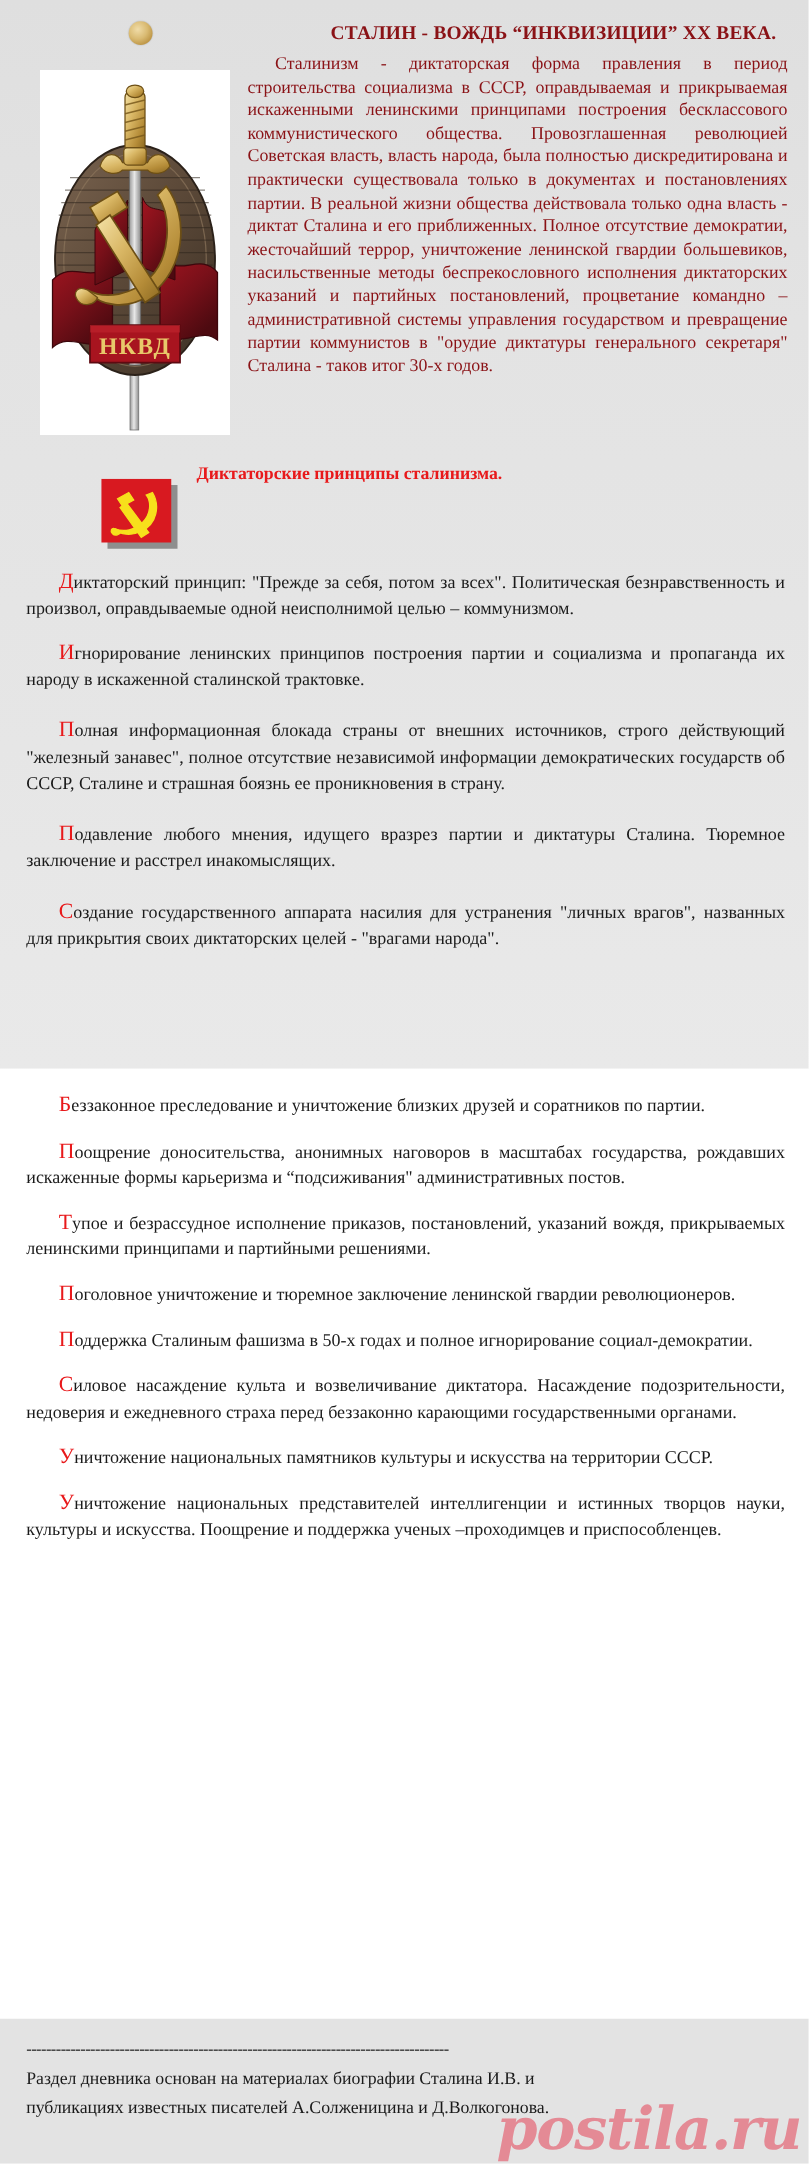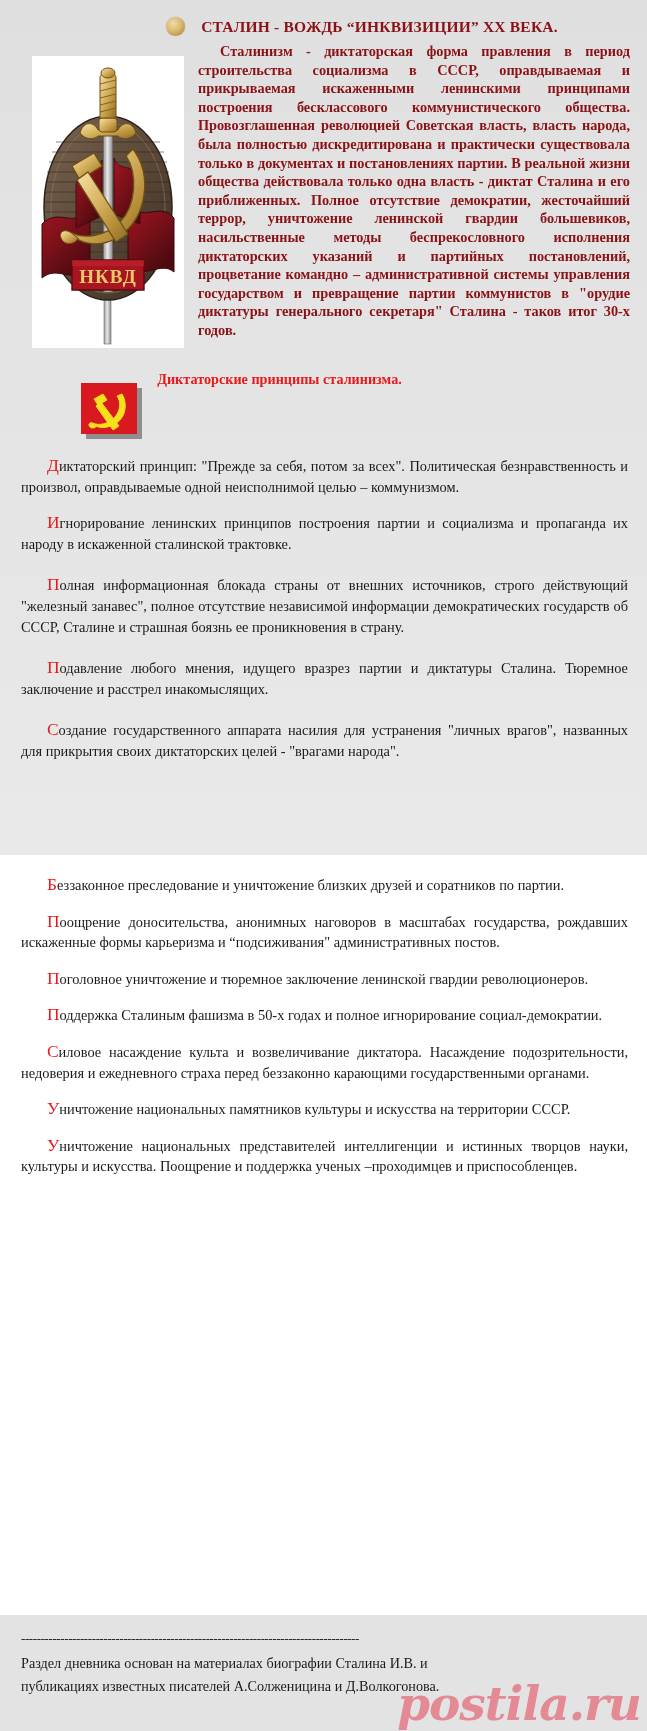--- a/index.html
+++ b/index.html
@@ -44,21 +44,21 @@
     background: #e3e3e3;
   }
 
   
   .header-row {
     position: absolute;
     left: 0; top: 17px;
     width: 621px;
     display: flex;
     align-items: center;
-    justify-content: center;
+    justify-content: space-between;
     padding-left: 103px;
     box-sizing: border-box;
   }
   .seal-icon {
     width: 19px;
     height: 19px;
     border-radius: 50%;
     background: radial-gradient(circle at 38% 34%, #f0dca8 0%, #d9ba72 45%, #b9903f 80%, #8e6a25 100%);
     box-shadow: 0 0 1px rgba(0,0,0,.35);
     flex: none;
@@ -82,21 +82,21 @@
   }
   .badge-svg { display:block; width:152px; height:292px; }
 
   
   .intro {
     position: absolute;
     left: 198px;
     top: 42px;
     width: 432px;
     color: #8a1216;
-    font-weight: bold;
+    font-weight: normal;
     font-size: 14.3px;
     line-height: 18.6px;
     text-align: justify;
     text-indent: 22px;
     hyphens: none;
   }
 
   
   .subhead {
     position: absolute;
@@ -319,20 +319,21 @@
     <p class="para"><span class="cap">Д</span><span>иктаторский принцип: "Прежде за себя, потом за всех". Политическая безнравственность и произвол, оправдываемые одной неисполнимой целью – коммунизмом.</span></p>
     <p class="para gap-lg"><span class="cap">И</span><span>гнорирование ленинских принципов построения партии и социализма и пропаганда их народу в искаженной сталинской трактовке.</span></p>
     <p class="para gap-lg"><span class="cap">П</span><span>олная информационная блокада страны от внешних источников, строго действующий "железный занавес", полное отсутствие независимой информации демократических государств об СССР, Сталине и страшная боязнь ее проникновения в страну.</span></p>
     <p class="para gap-lg"><span class="cap">П</span><span>одавление любого мнения, идущего вразрез партии и диктатуры Сталина. Тюремное заключение и расстрел инакомыслящих.</span></p>
     <p class="para"><span class="cap">С</span><span>оздание государственного аппарата насилия для устранения "личных врагов", названных для прикрытия своих диктаторских целей - "врагами народа".</span></p>
   </div>
 
   <div class="body-col sec2">
     <p class="para"><span class="cap">Б</span><span>еззаконное преследование и уничтожение близких друзей и соратников по партии.</span></p>
     <p class="para"><span class="cap">П</span><span>оощрение доносительства, анонимных наговоров в масштабах государства, рождавших искаженные формы карьеризма и “подсиживания" административных постов.</span></p>
+    <p class="para"><span class="cap">Т</span><span>упое и безрассудное исполнение приказов, постановлений, указаний вождя, прикрываемых ленинскими принципами и партийными решениями.</span></p>
     <p class="para"><span class="cap">П</span><span>оголовное уничтожение и тюремное заключение ленинской гвардии революционеров.</span></p>
     <p class="para"><span class="cap">П</span><span>оддержка Сталиным фашизма в 50-х годах и полное игнорирование социал-демократии.</span></p>
     <p class="para"><span class="cap">С</span><span>иловое насаждение культа и возвеличивание диктатора. Насаждение подозрительности, недоверия и ежедневного страха перед беззаконно карающими государственными органами.</span></p>
     <p class="para"><span class="cap">У</span><span>ничтожение национальных памятников культуры и искусства на территории СССР.</span></p>
     <p class="para"><span class="cap">У</span><span>ничтожение национальных представителей интеллигенции и истинных творцов науки, культуры и искусства. Поощрение и поддержка ученых –проходимцев и приспособленцев.</span></p>
   </div>
 
   <div class="footer">
     <div class="footer-rule">--------------------------------------------------------------------------------------</div>
     <div class="footer-line">Раздел  дневника основан на материалах биографии Сталина И.В. и</div>

